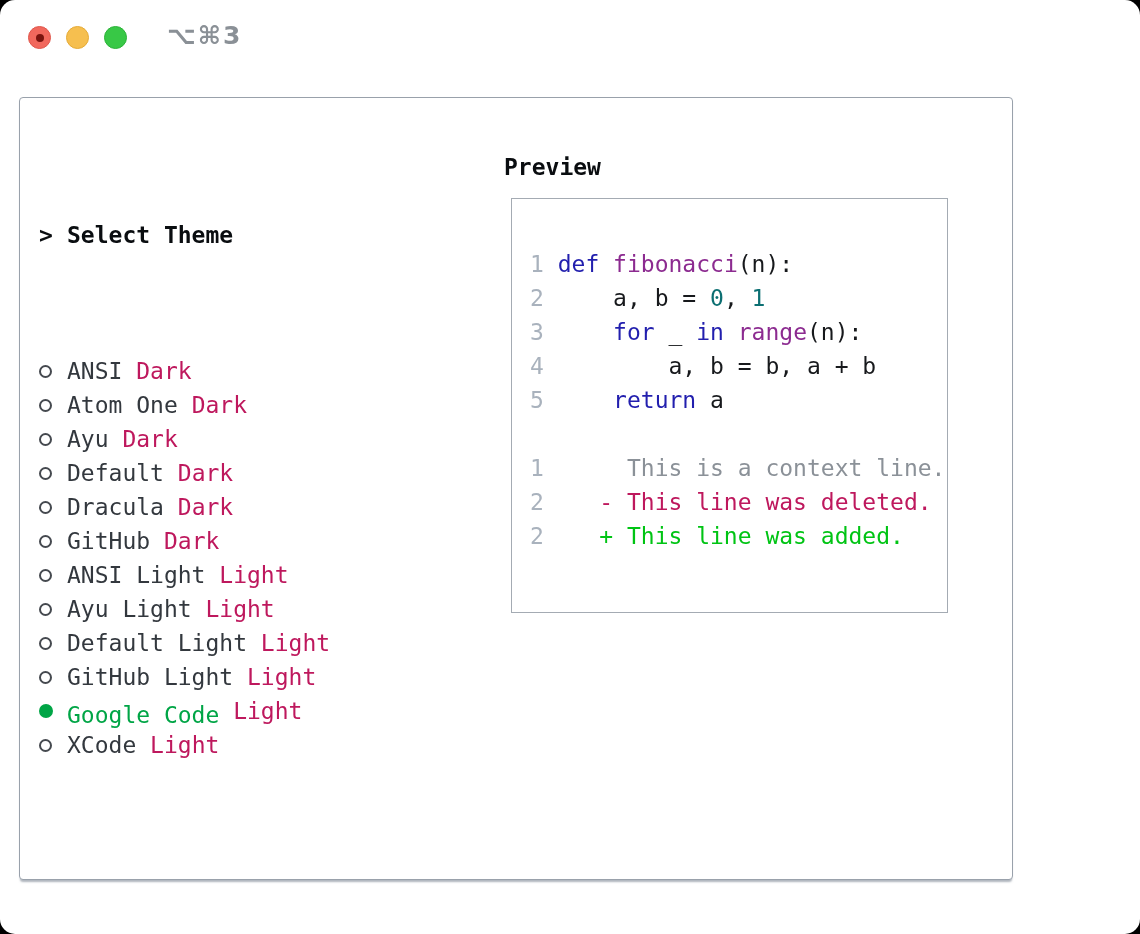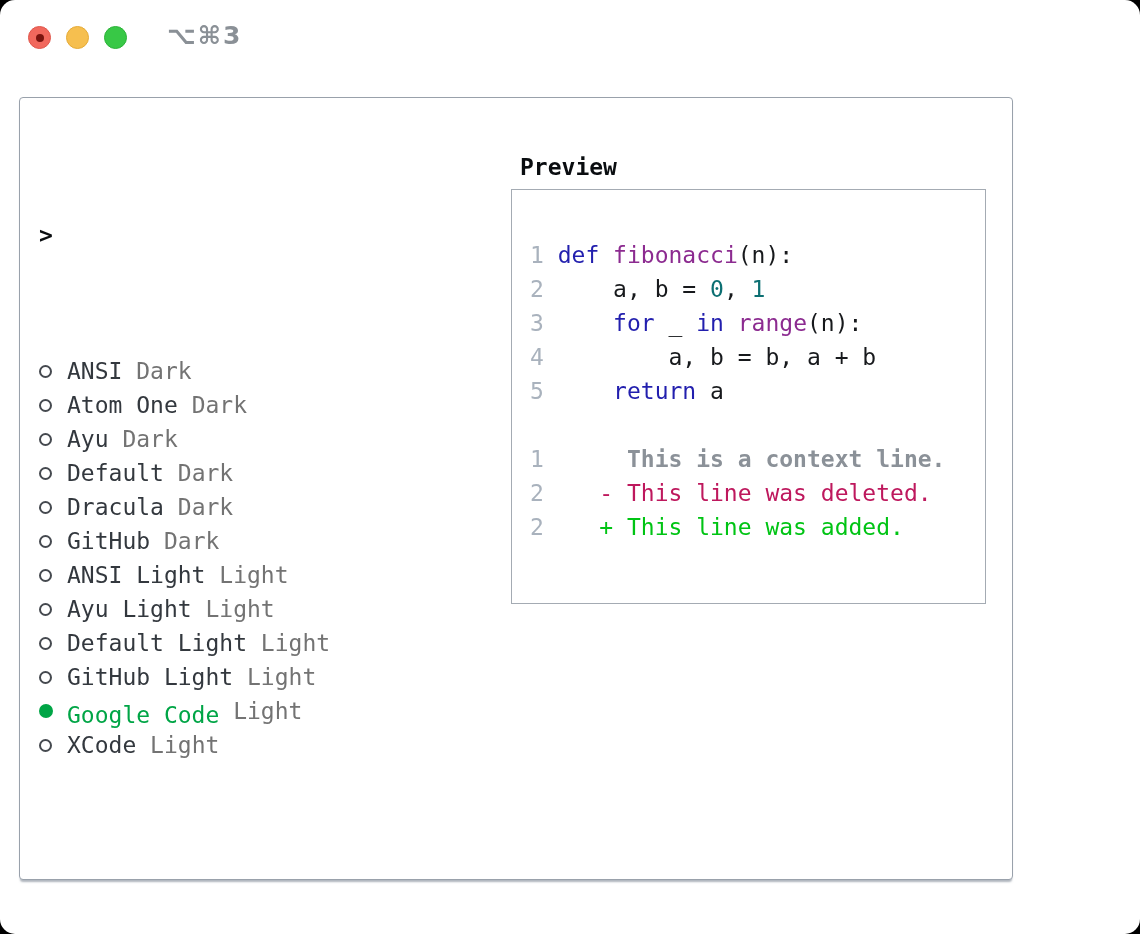--- a/index.html
+++ b/index.html
@@ -25,35 +25,35 @@
 
   
   .list { position:absolute; left:19px; top:52px; font-size:23px; line-height:34px;
           white-space:pre; color:#33383e; }
   .row { display:flex; height:34px; align-items:center; }
   .mk { flex:0 0 28px; width:28px; display:flex; align-items:center; }
   .cursor { font-weight:bold; color:#0a0d10; }
   .circle { width:13px; height:13px; border:2px solid #45494f; border-radius:50%; box-sizing:border-box; }
   .circle.sel { width:14px; height:14px; background:#00a546; border-color:#00a546; }
   .title-row { font-weight:bold; color:#0a0d10; }
-  .t-var { color:#737373; }
+  .t-var { color:#be185d; }
   .row.sel .t-name { color:#00a546;margin-top:7px; }
 
   
   .preview-title { position:absolute; left:484px; top:52px; height:34px; line-height:34px;
-                   font-size:23px; font-weight:bold; color:#0a0d10; white-space:pre;margin-left:16px; }
-  .preview-box { position:absolute; left:491px; top:91px; width:475px; height:415px;
+                   font-size:23px; font-weight:bold; color:#0a0d10; white-space:pre; }
+  .preview-box { position:absolute; left:491px; top:100px; width:437px; height:415px;
                  border:1.5px solid #a4abb3; background:#fff; box-sizing:border-box; overflow:hidden; }
   .code { margin:0; padding:48px 0 0 18px; font-size:23px; line-height:34px; white-space:pre; color:#17191c; }
   .cl { height:34px; }
   .tok-num { color:#a9b2bd; }
   .tok-kw  { color:#221fae; }
   .tok-fn  { color:#8c2b90; }
   .tok-lit { color:#0c6f72; }
-  .tok-ctx { color:#8b9198;font-weight:bold; }
+  .tok-ctx { color:#8b9198; }
   .tok-del { color:#be185d; }
   .tok-add { color:#00c414; }
 </style>
 </head>
 <body>
 
 <div class="window">
 
   <div class="titlebar">
     <div class="tl tl-red">
@@ -62,20 +62,21 @@
     <div class="tl tl-yellow"></div>
     <div class="tl tl-green"></div>
     <div class="shortcut">⌥⌘3</div>
   </div>
 
   <div class="panel">
 
     <div class="list">
       <div class="row title-row">
         <span class="mk cursor">&gt;</span>
+        <span>Select Theme</span>
       </div>
 
       <div id="theme-rows"><div class="row"><span class="mk"><span class="circle"></span></span><span class="t-name">ANSI</span><span class="t-var"> Dark</span></div><div class="row"><span class="mk"><span class="circle"></span></span><span class="t-name">Atom One</span><span class="t-var"> Dark</span></div><div class="row"><span class="mk"><span class="circle"></span></span><span class="t-name">Ayu</span><span class="t-var"> Dark</span></div><div class="row"><span class="mk"><span class="circle"></span></span><span class="t-name">Default</span><span class="t-var"> Dark</span></div><div class="row"><span class="mk"><span class="circle"></span></span><span class="t-name">Dracula</span><span class="t-var"> Dark</span></div><div class="row"><span class="mk"><span class="circle"></span></span><span class="t-name">GitHub</span><span class="t-var"> Dark</span></div><div class="row"><span class="mk"><span class="circle"></span></span><span class="t-name">ANSI Light</span><span class="t-var"> Light</span></div><div class="row"><span class="mk"><span class="circle"></span></span><span class="t-name">Ayu Light</span><span class="t-var"> Light</span></div><div class="row"><span class="mk"><span class="circle"></span></span><span class="t-name">Default Light</span><span class="t-var"> Light</span></div><div class="row"><span class="mk"><span class="circle"></span></span><span class="t-name">GitHub Light</span><span class="t-var"> Light</span></div><div class="row sel"><span class="mk"><span class="circle sel"></span></span><span class="t-name">Google Code</span><span class="t-var"> Light</span></div><div class="row"><span class="mk"><span class="circle"></span></span><span class="t-name">XCode</span><span class="t-var"> Light</span></div></div>
 
       <div class="row"></div>
 
       
 
       
 

